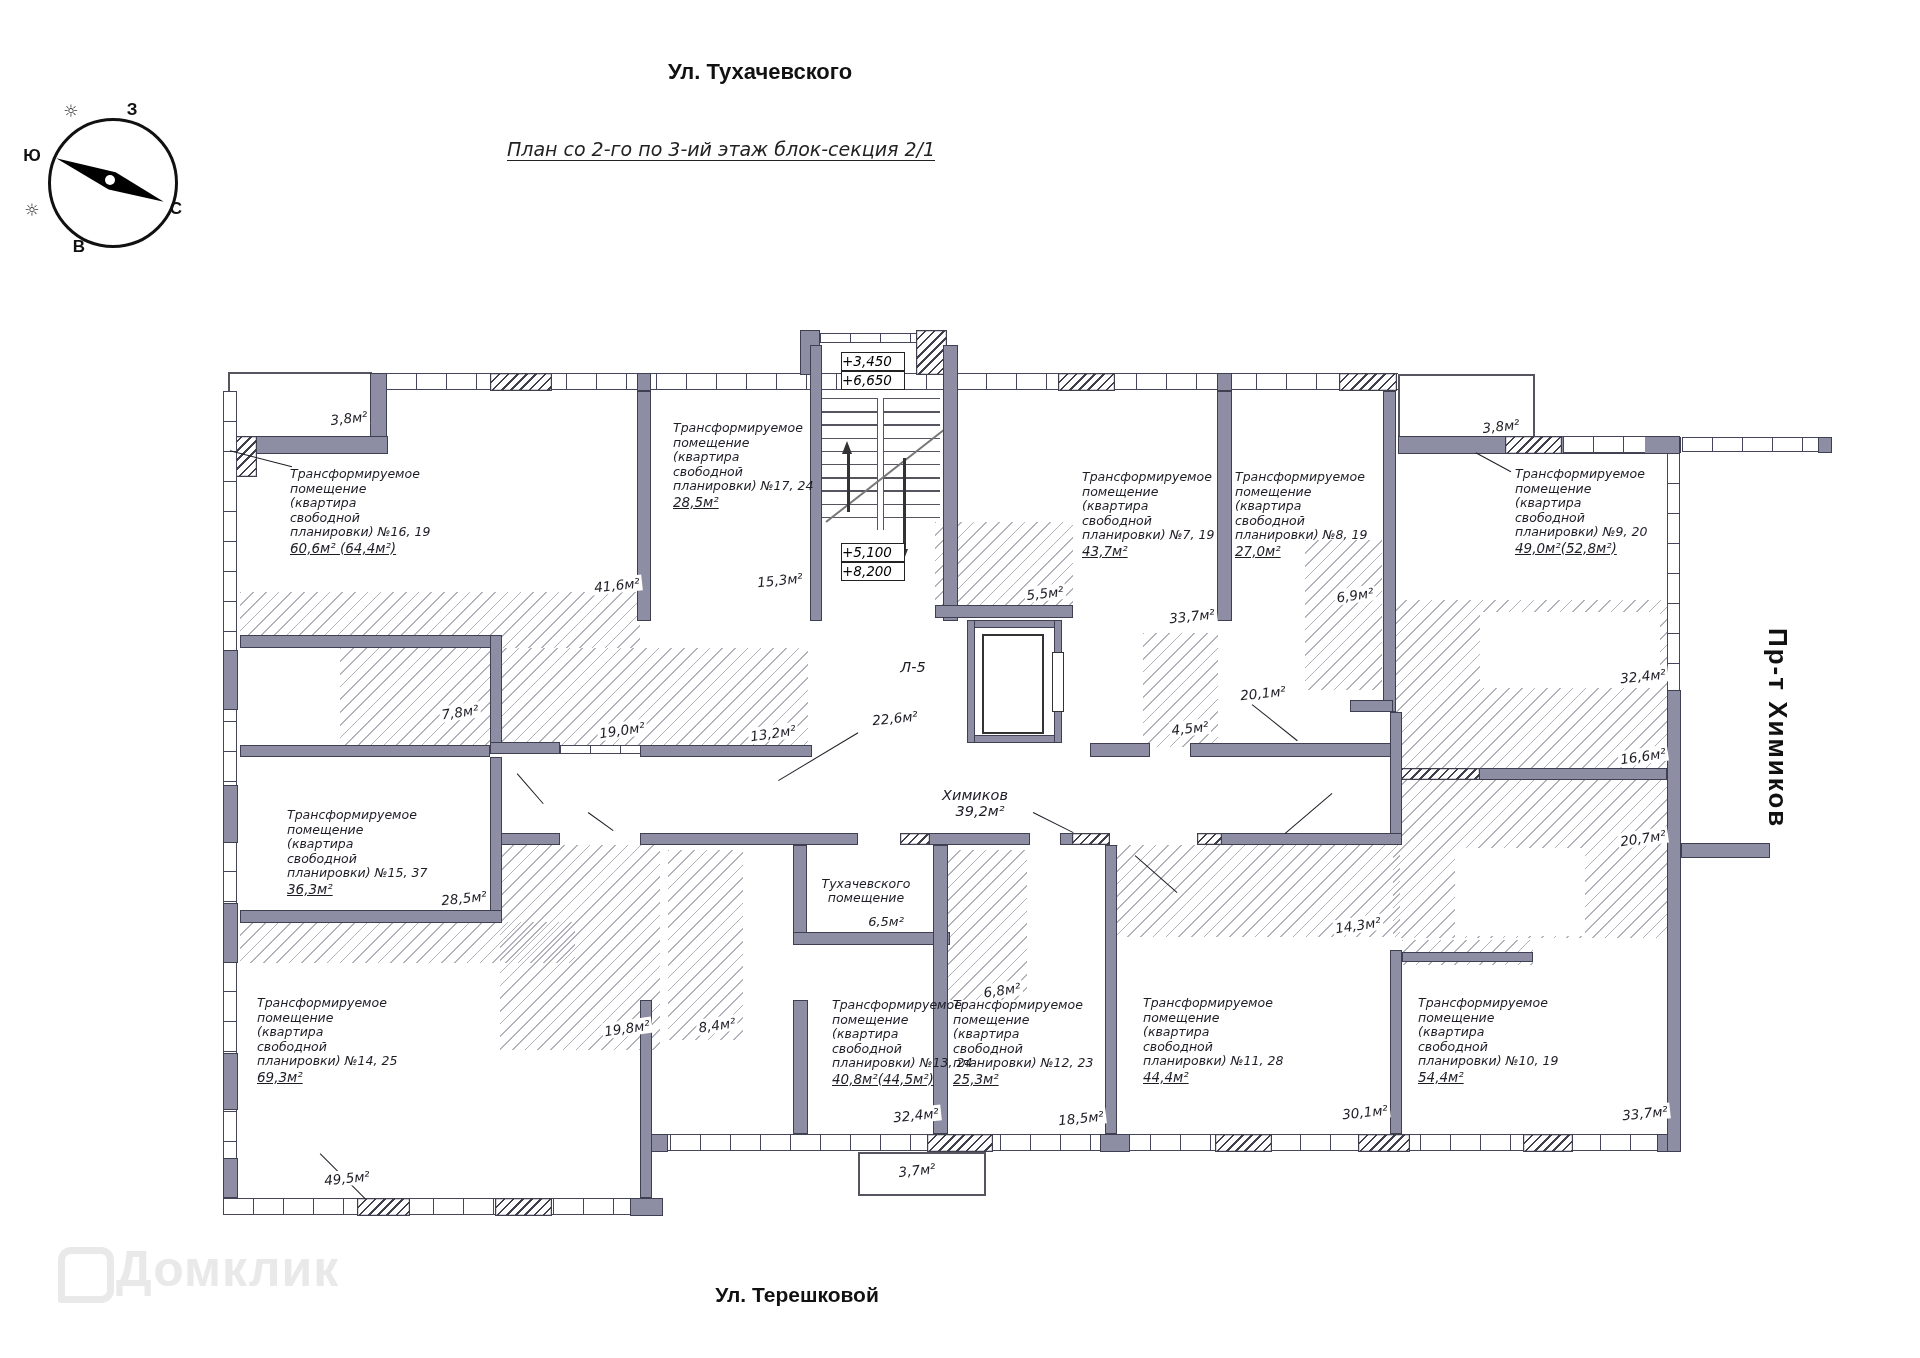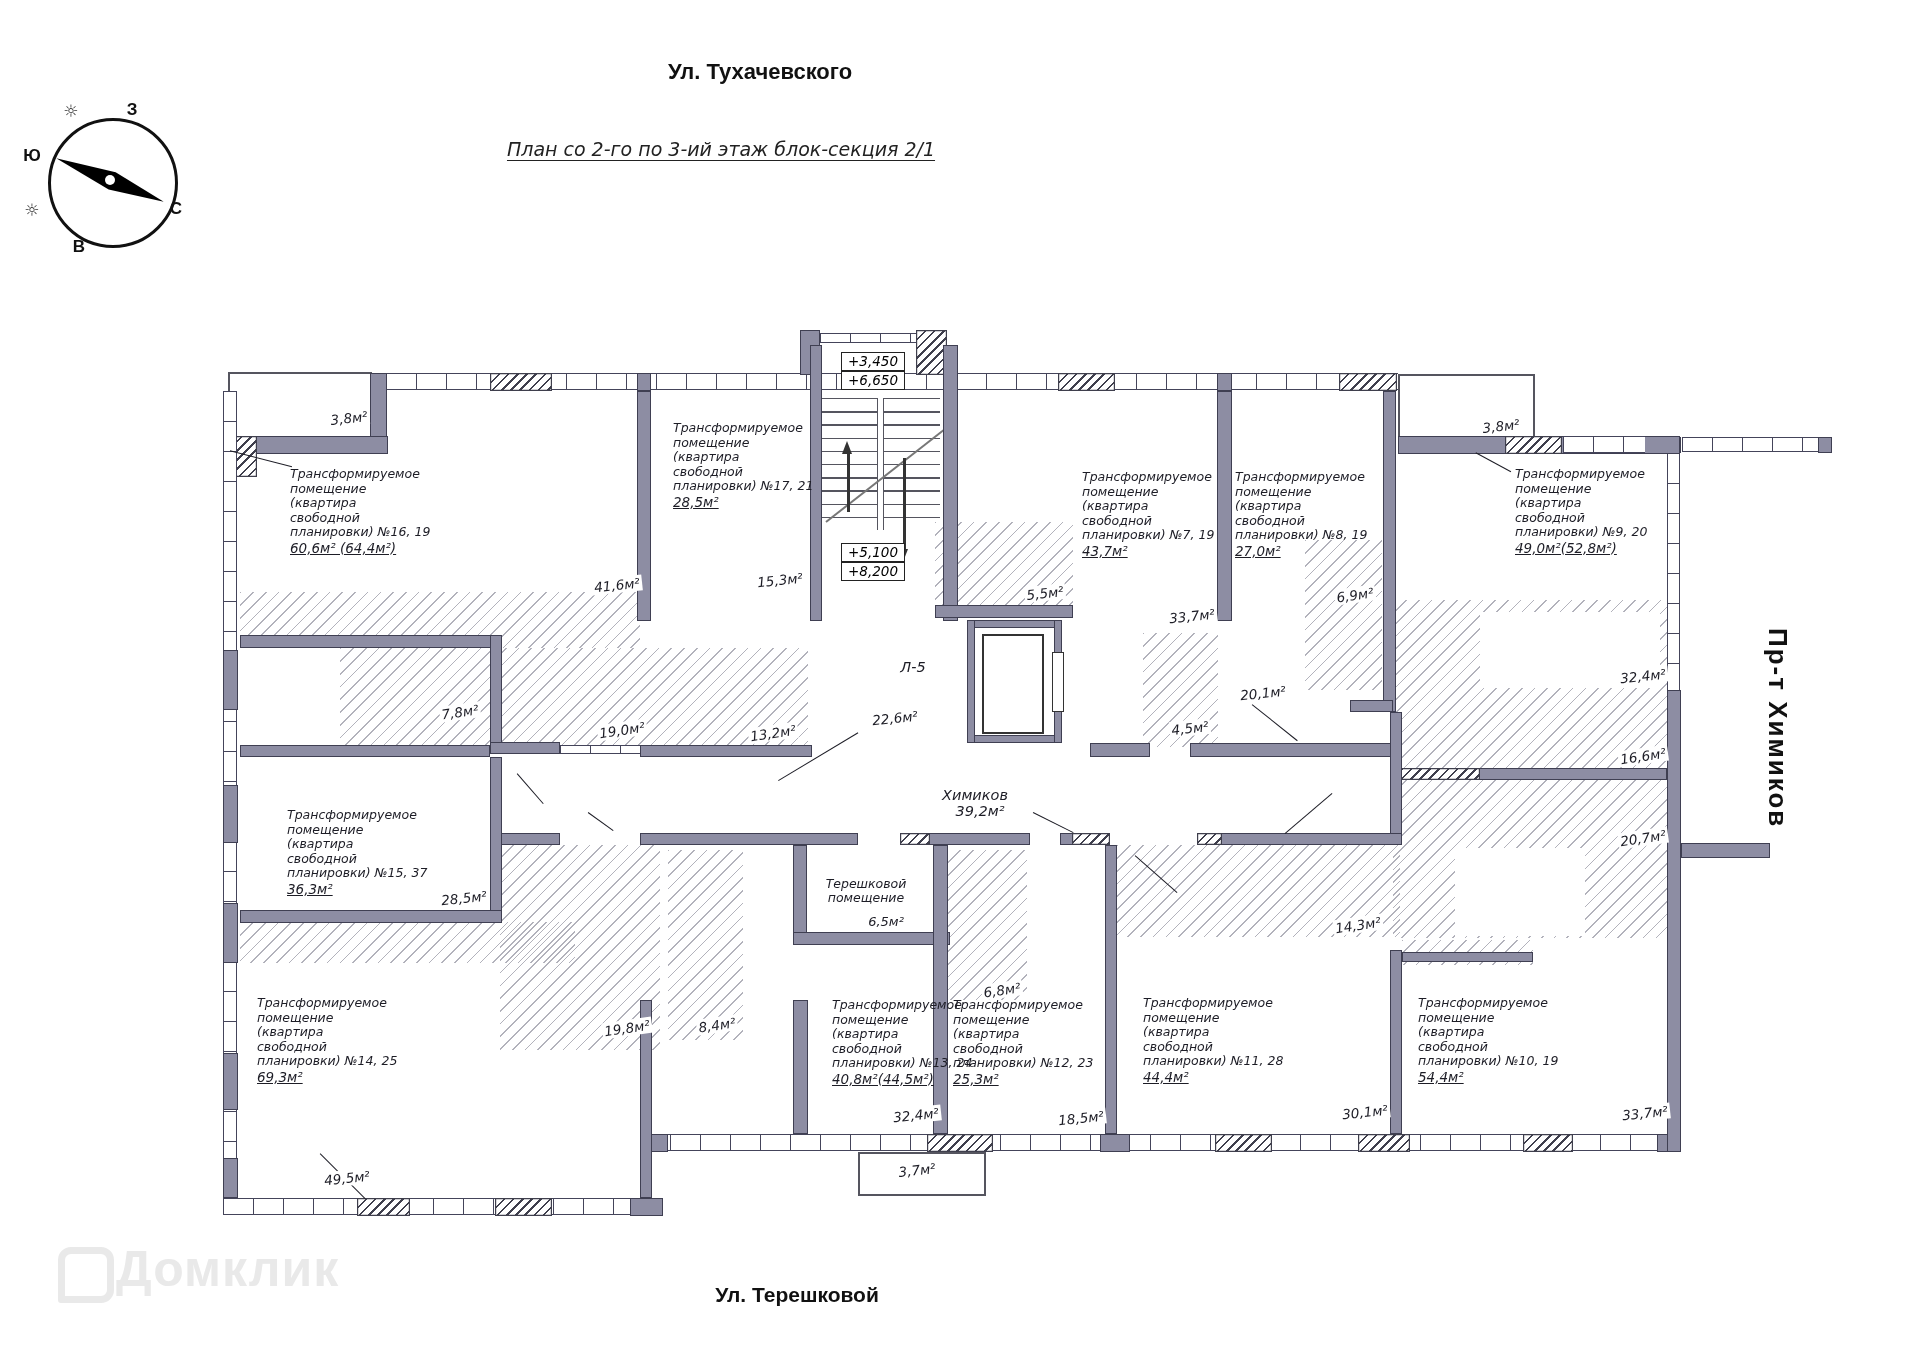--- a/index.html
+++ b/index.html
@@ -16,21 +16,21 @@
   .winv{position:absolute;background:#fff;border-left:1.5px solid #44445a;border-right:1.5px solid #44445a;
         background-image:repeating-linear-gradient(180deg,#44445a 0 1px,transparent 1px 30px);z-index:3;}
   .rail{position:absolute;border:2px solid #55555f;z-index:2;}
   .alabel{position:absolute;font:italic 13.5px "DejaVu Sans",sans-serif;color:var(--line);
         white-space:nowrap;background:#fff;padding:0 2px;z-index:6;}
   .apt {position:absolute;font:italic 12.5px/14.5px "DejaVu Sans",sans-serif;color:var(--line);
         white-space:nowrap;z-index:6;}
   .apt .area{font-size:13.5px;text-decoration:underline;padding-top:1px;}
   .ldr {position:absolute;height:1.3px;background:var(--line);transform-origin:0 50%;z-index:4;}
   .elev{position:absolute;width:62px;height:17px;border:1.5px solid #222;background:#fff;
-        font:italic 13.5px/17px "DejaVu Sans",sans-serif;text-align:center;z-index:7;}
+        font:italic 13.5px/17px "DejaVu Sans",sans-serif;z-index:7;}
   .treads{position:absolute;left:822px;top:398px;width:118px;height:132px;z-index:2;
         background:repeating-linear-gradient(180deg,#55555f 0 1.5px,transparent 1.5px 13.2px);}
   .tdiv{position:absolute;left:877px;top:398px;width:5px;height:132px;background:#fff;
         border-left:1.5px solid #55555f;border-right:1.5px solid #55555f;z-index:2;}
   .tdiag{position:absolute;left:826px;top:521px;width:160px;height:2px;background:#777;
         transform:rotate(-38deg);transform-origin:0 50%;z-index:2;}
   .aline{position:absolute;width:2.5px;background:#333;z-index:4;}
   .ahead{position:absolute;width:0;height:0;z-index:4;}
   .title{position:absolute;transform:translate(-50%,-50%);font-family:"Liberation Sans",sans-serif;
         font-weight:bold;color:#111;white-space:nowrap;z-index:8;}
@@ -202,21 +202,21 @@
       <div class="ahead" style="left:898px;top:549px;border-left:5.5px solid transparent;border-right:5.5px solid transparent;border-top:13px solid #333;"></div>
       <div class="elev" style="left:841px;top:352px;">+3,450</div>
       <div class="elev" style="left:841px;top:371px;">+6,650</div>
       <div class="elev" style="left:841px;top:543px;">+5,100</div>
       <div class="elev" style="left:841px;top:562px;">+8,200</div>
       <div class="planlbl" style="left:913px;top:667px;">Л-5</div>
     </div>
 
     <div class="planlbl" style="left:975px;top:795px;">Химиков</div>
     <div class="planlbl" style="left:980px;top:811px;">39,2м²</div>
-    <div class="planlbl" style="left:866px;top:883px;font-size:12.5px;">Терешковой</div>
+    <div class="planlbl" style="left:866px;top:883px;font-size:12.5px;">Тухачевского</div>
     <div class="planlbl" style="left:866px;top:897px;font-size:12.5px;">помещение</div>
     <div class="planlbl" style="left:886px;top:921px;font-size:13px;">6,5м²</div>
   <span class="alabel" style="left: 349px; top: 418px; transform: translate(-50%, -50%) rotate(-6deg);">3,8м²</span>
       <span class="alabel" style="left: 617px; top: 585px; transform: translate(-50%, -50%) rotate(-6deg);">41,6м²</span>
       <span class="alabel" style="left: 780px; top: 580px; transform: translate(-50%, -50%) rotate(-6deg);">15,3м²</span>
       <span class="alabel" style="left: 1045px; top: 593px; transform: translate(-50%, -50%) rotate(-6deg);">5,5м²</span>
       <span class="alabel" style="left: 1192px; top: 616px; transform: translate(-50%, -50%) rotate(-6deg);">33,7м²</span>
       <span class="alabel" style="left: 1355px; top: 595px; transform: translate(-50%, -50%) rotate(-8deg);">6,9м²</span>
       <span class="alabel" style="left: 1501px; top: 426px; transform: translate(-50%, -50%) rotate(-6deg);">3,8м²</span>
       <span class="alabel" style="left: 1643px; top: 676px; transform: translate(-50%, -50%) rotate(-6deg);">32,4м²</span>
@@ -245,21 +245,21 @@
         <div>(квартира</div>
         <div>свободной</div>
         <div>планировки) №16, 19</div>
         <div class="area">60,6м² (64,4м²)</div>
       </div>
       <div class="apt" style="left: 673px; top: 421px;">
         <div>Трансформируемое</div>
         <div>помещение</div>
         <div>(квартира</div>
         <div>свободной</div>
-        <div>планировки) №17, 21</div>
+        <div>планировки) №17, 24</div>
         <div class="area">28,5м²</div>
       </div>
       <div class="apt" style="left: 1082px; top: 470px;">
         <div>Трансформируемое</div>
         <div>помещение</div>
         <div>(квартира</div>
         <div>свободной</div>
         <div>планировки) №7, 19</div>
         <div class="area">43,7м²</div>
       </div>

